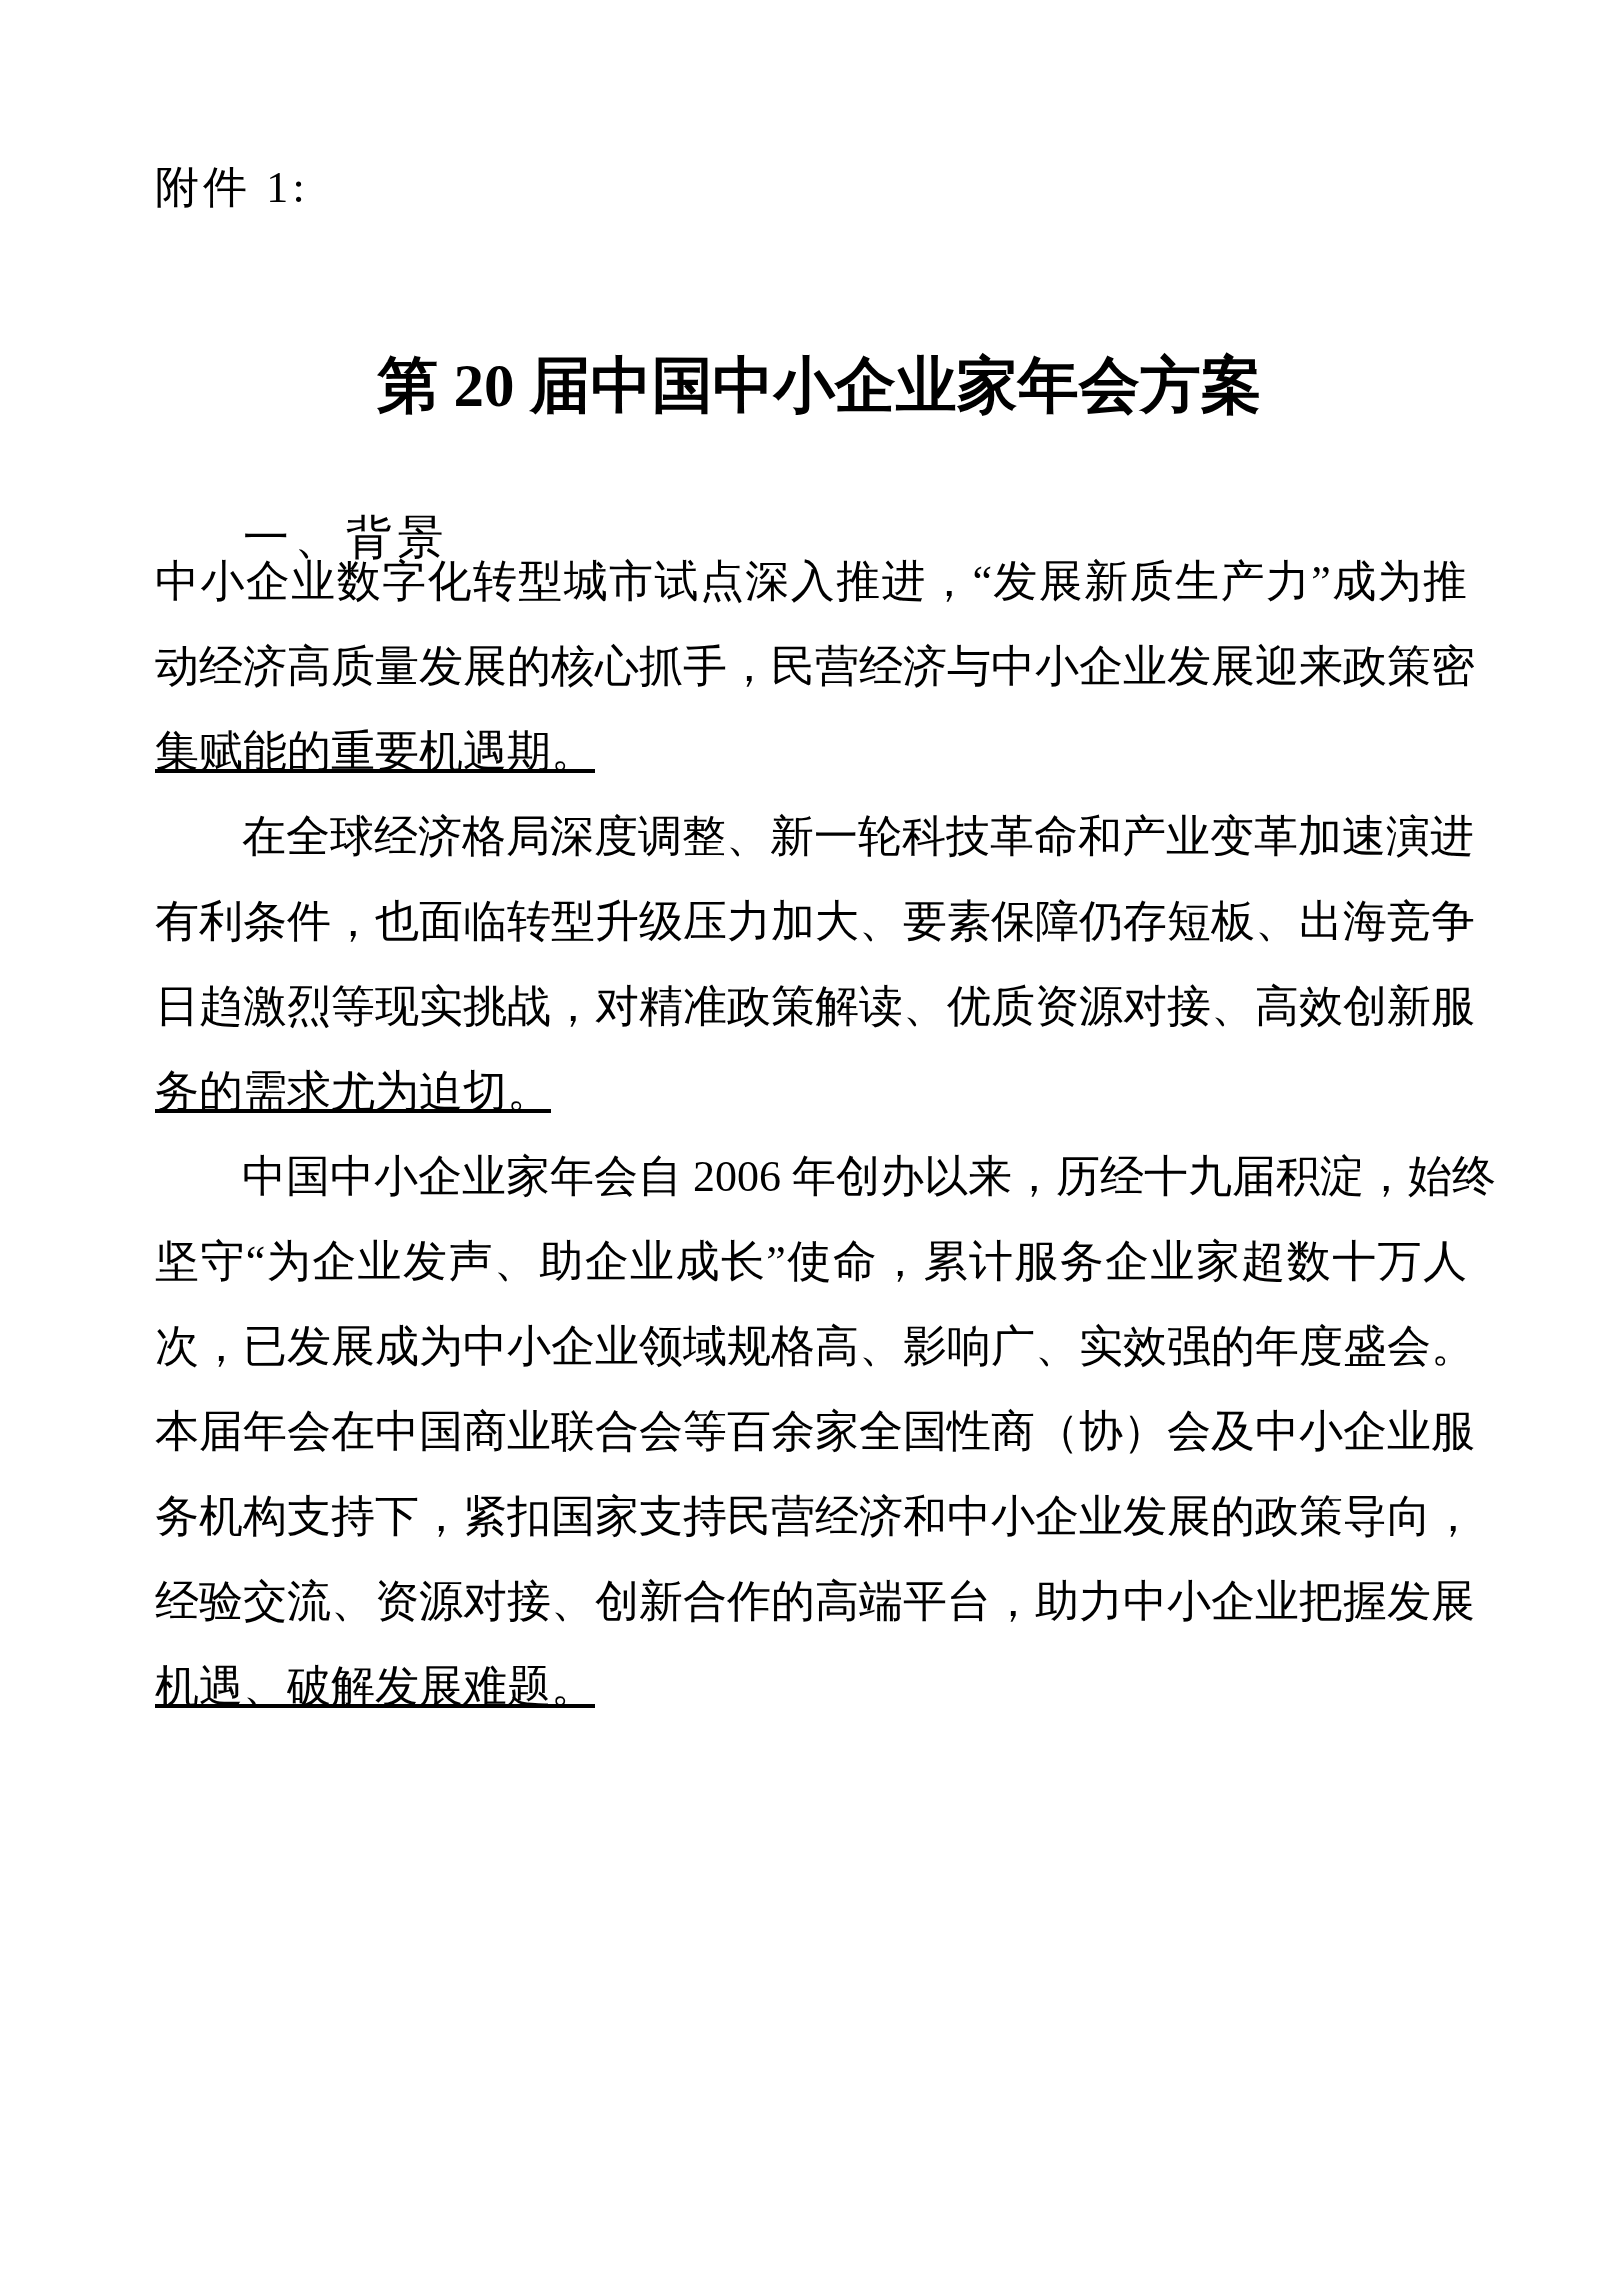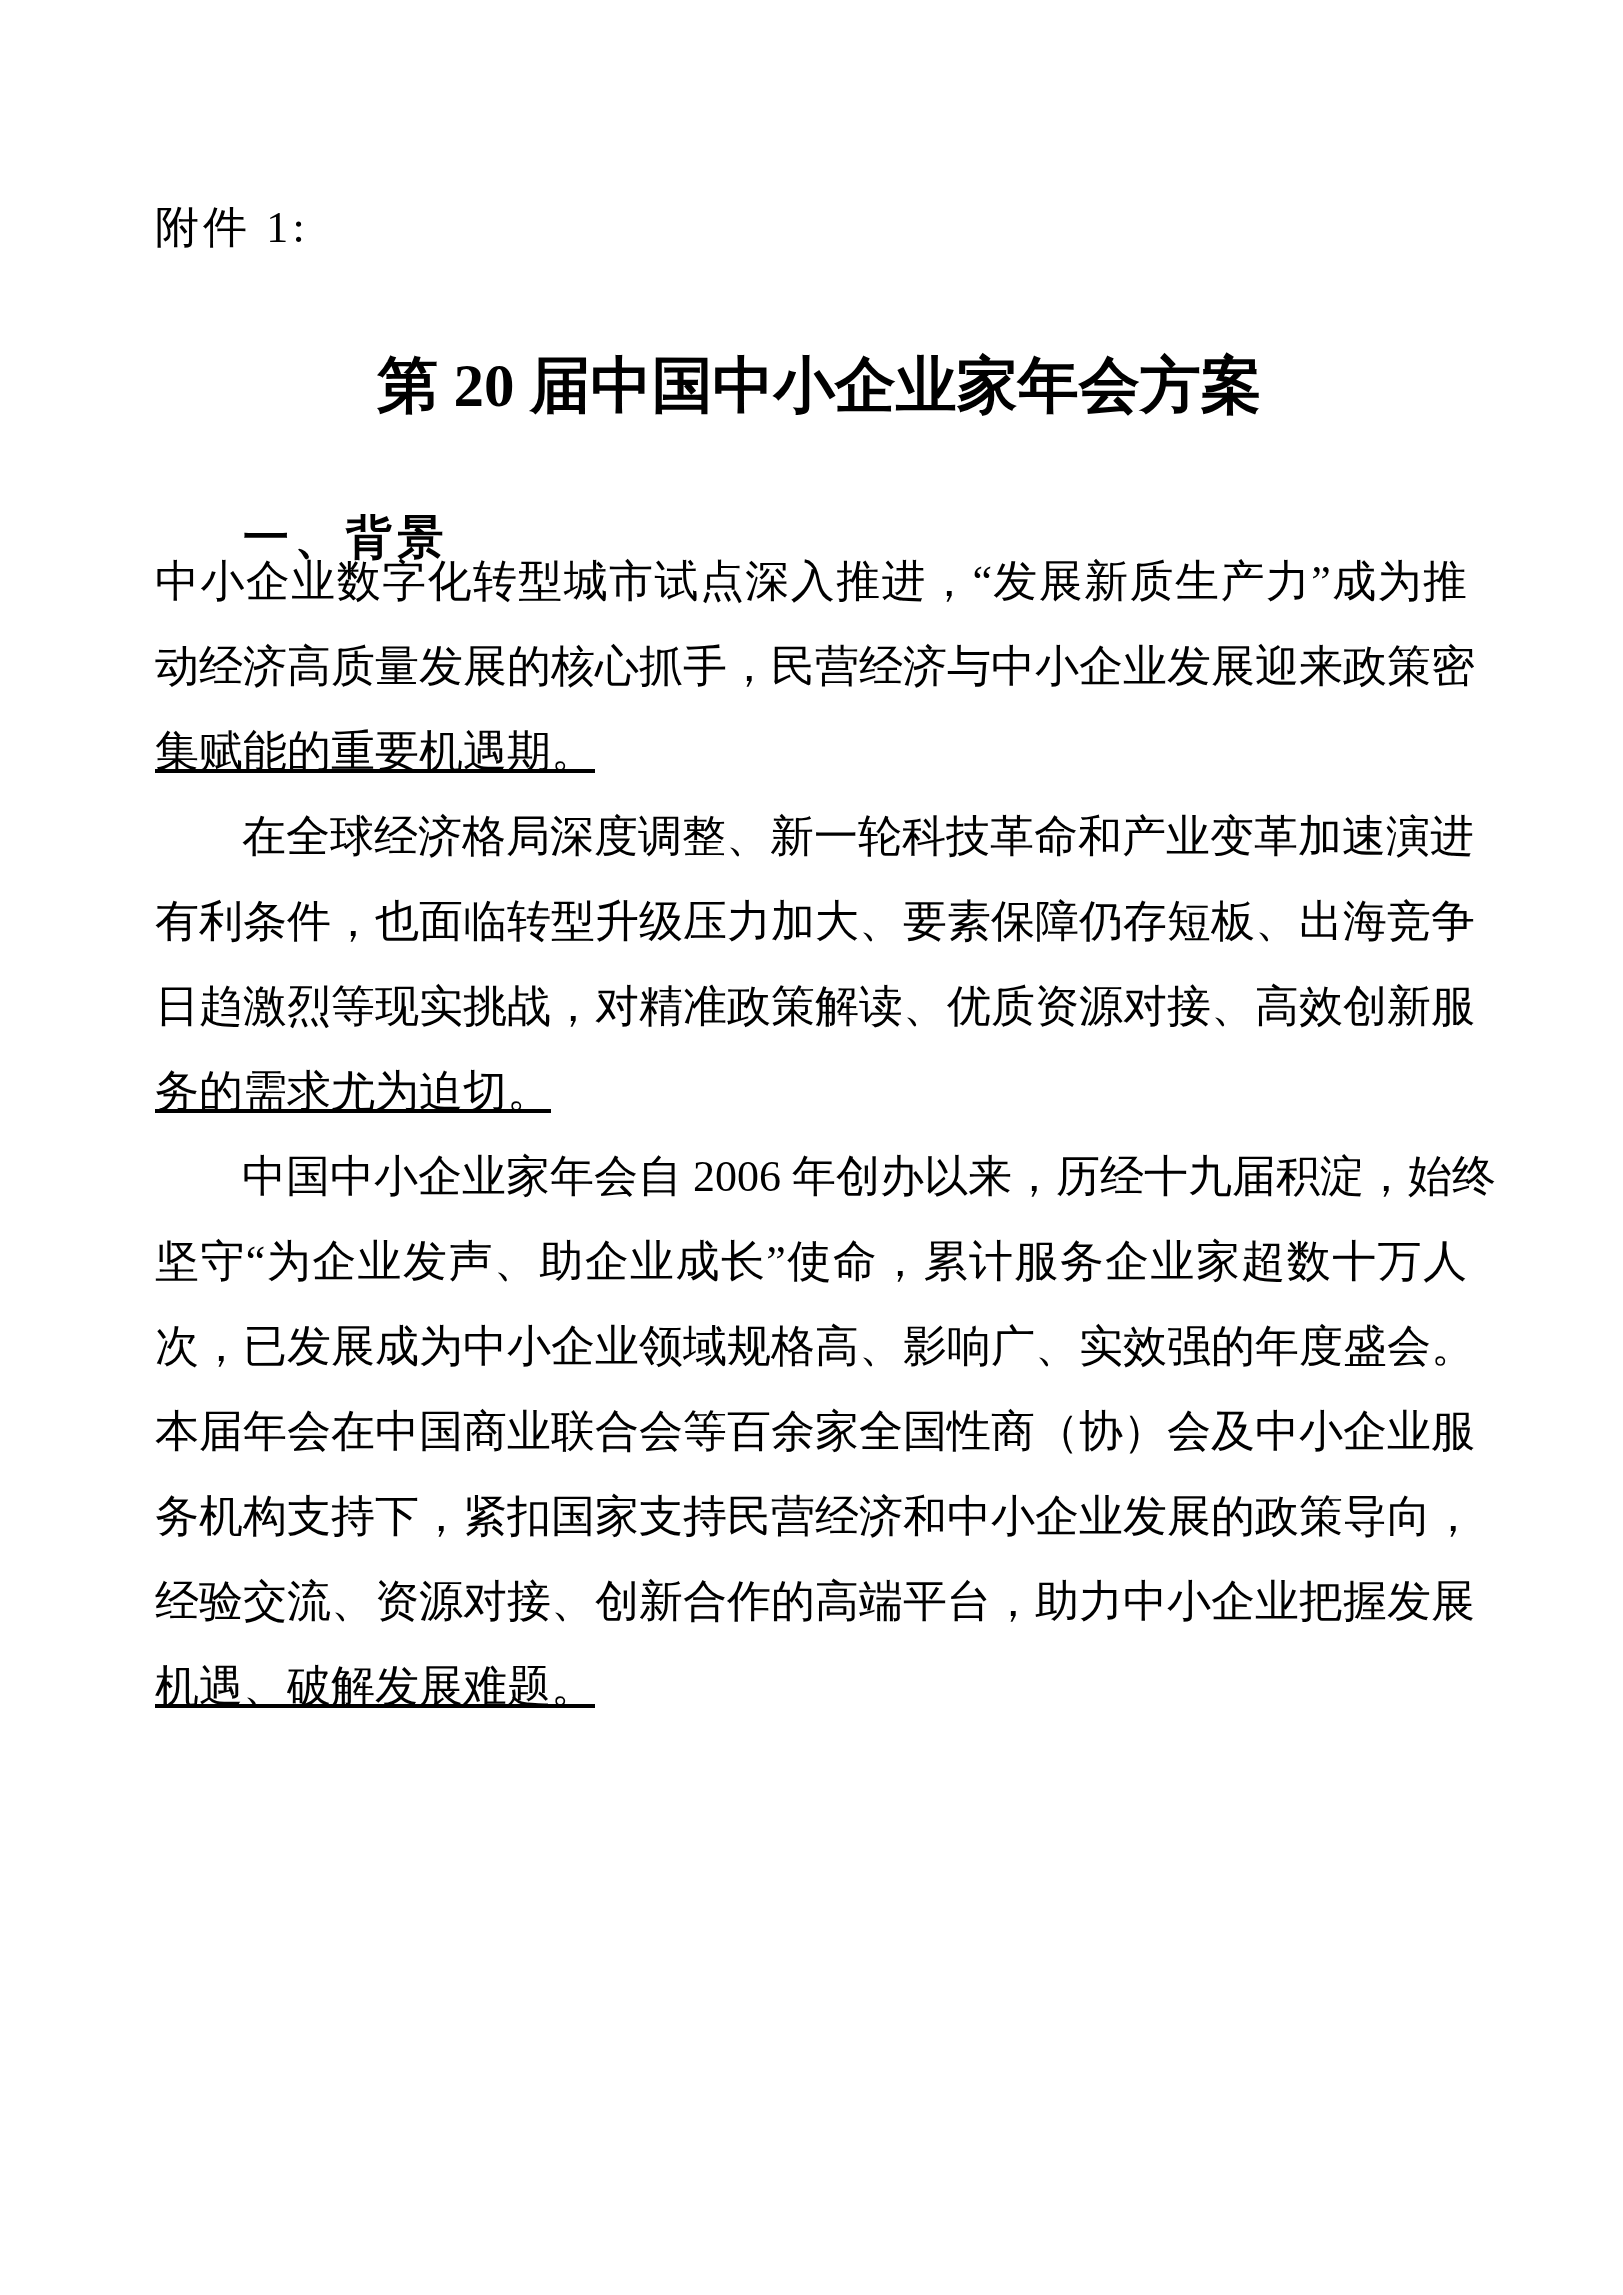--- a/index.html
+++ b/index.html
@@ -17,39 +17,38 @@
     font-family: "Liberation Serif", "DejaVu Serif", serif;
   }
   .attachment-label {
     position: absolute;
     left: 155px;
     top: 162px;
     font-size: 44px;
     line-height: 1.2;
     letter-spacing: 4.1px;
     white-space: nowrap;
-    margin-top: 40px;
   }
   .doc-title {
     position: absolute;
     left: 8px;
     top: 308px;
     width: 1623px;
     text-align: center;
     font-size: 61px;
     font-weight: bold;
     line-height: 1.2;
     white-space: nowrap;
   }
   .section-heading {
     position: absolute;
     left: 243px;
     top: 469px;
     font-size: 46px;
-    font-weight: bold;
+    font-weight: normal;
     font-family: "Liberation Sans", "DejaVu Sans", sans-serif;
     letter-spacing: 5.5px;
     white-space: nowrap;
   }
   .doc-body {
     position: absolute;
     left: 155px;
     top: 539px;
     width: 1312px;
     font-size: 44px;

